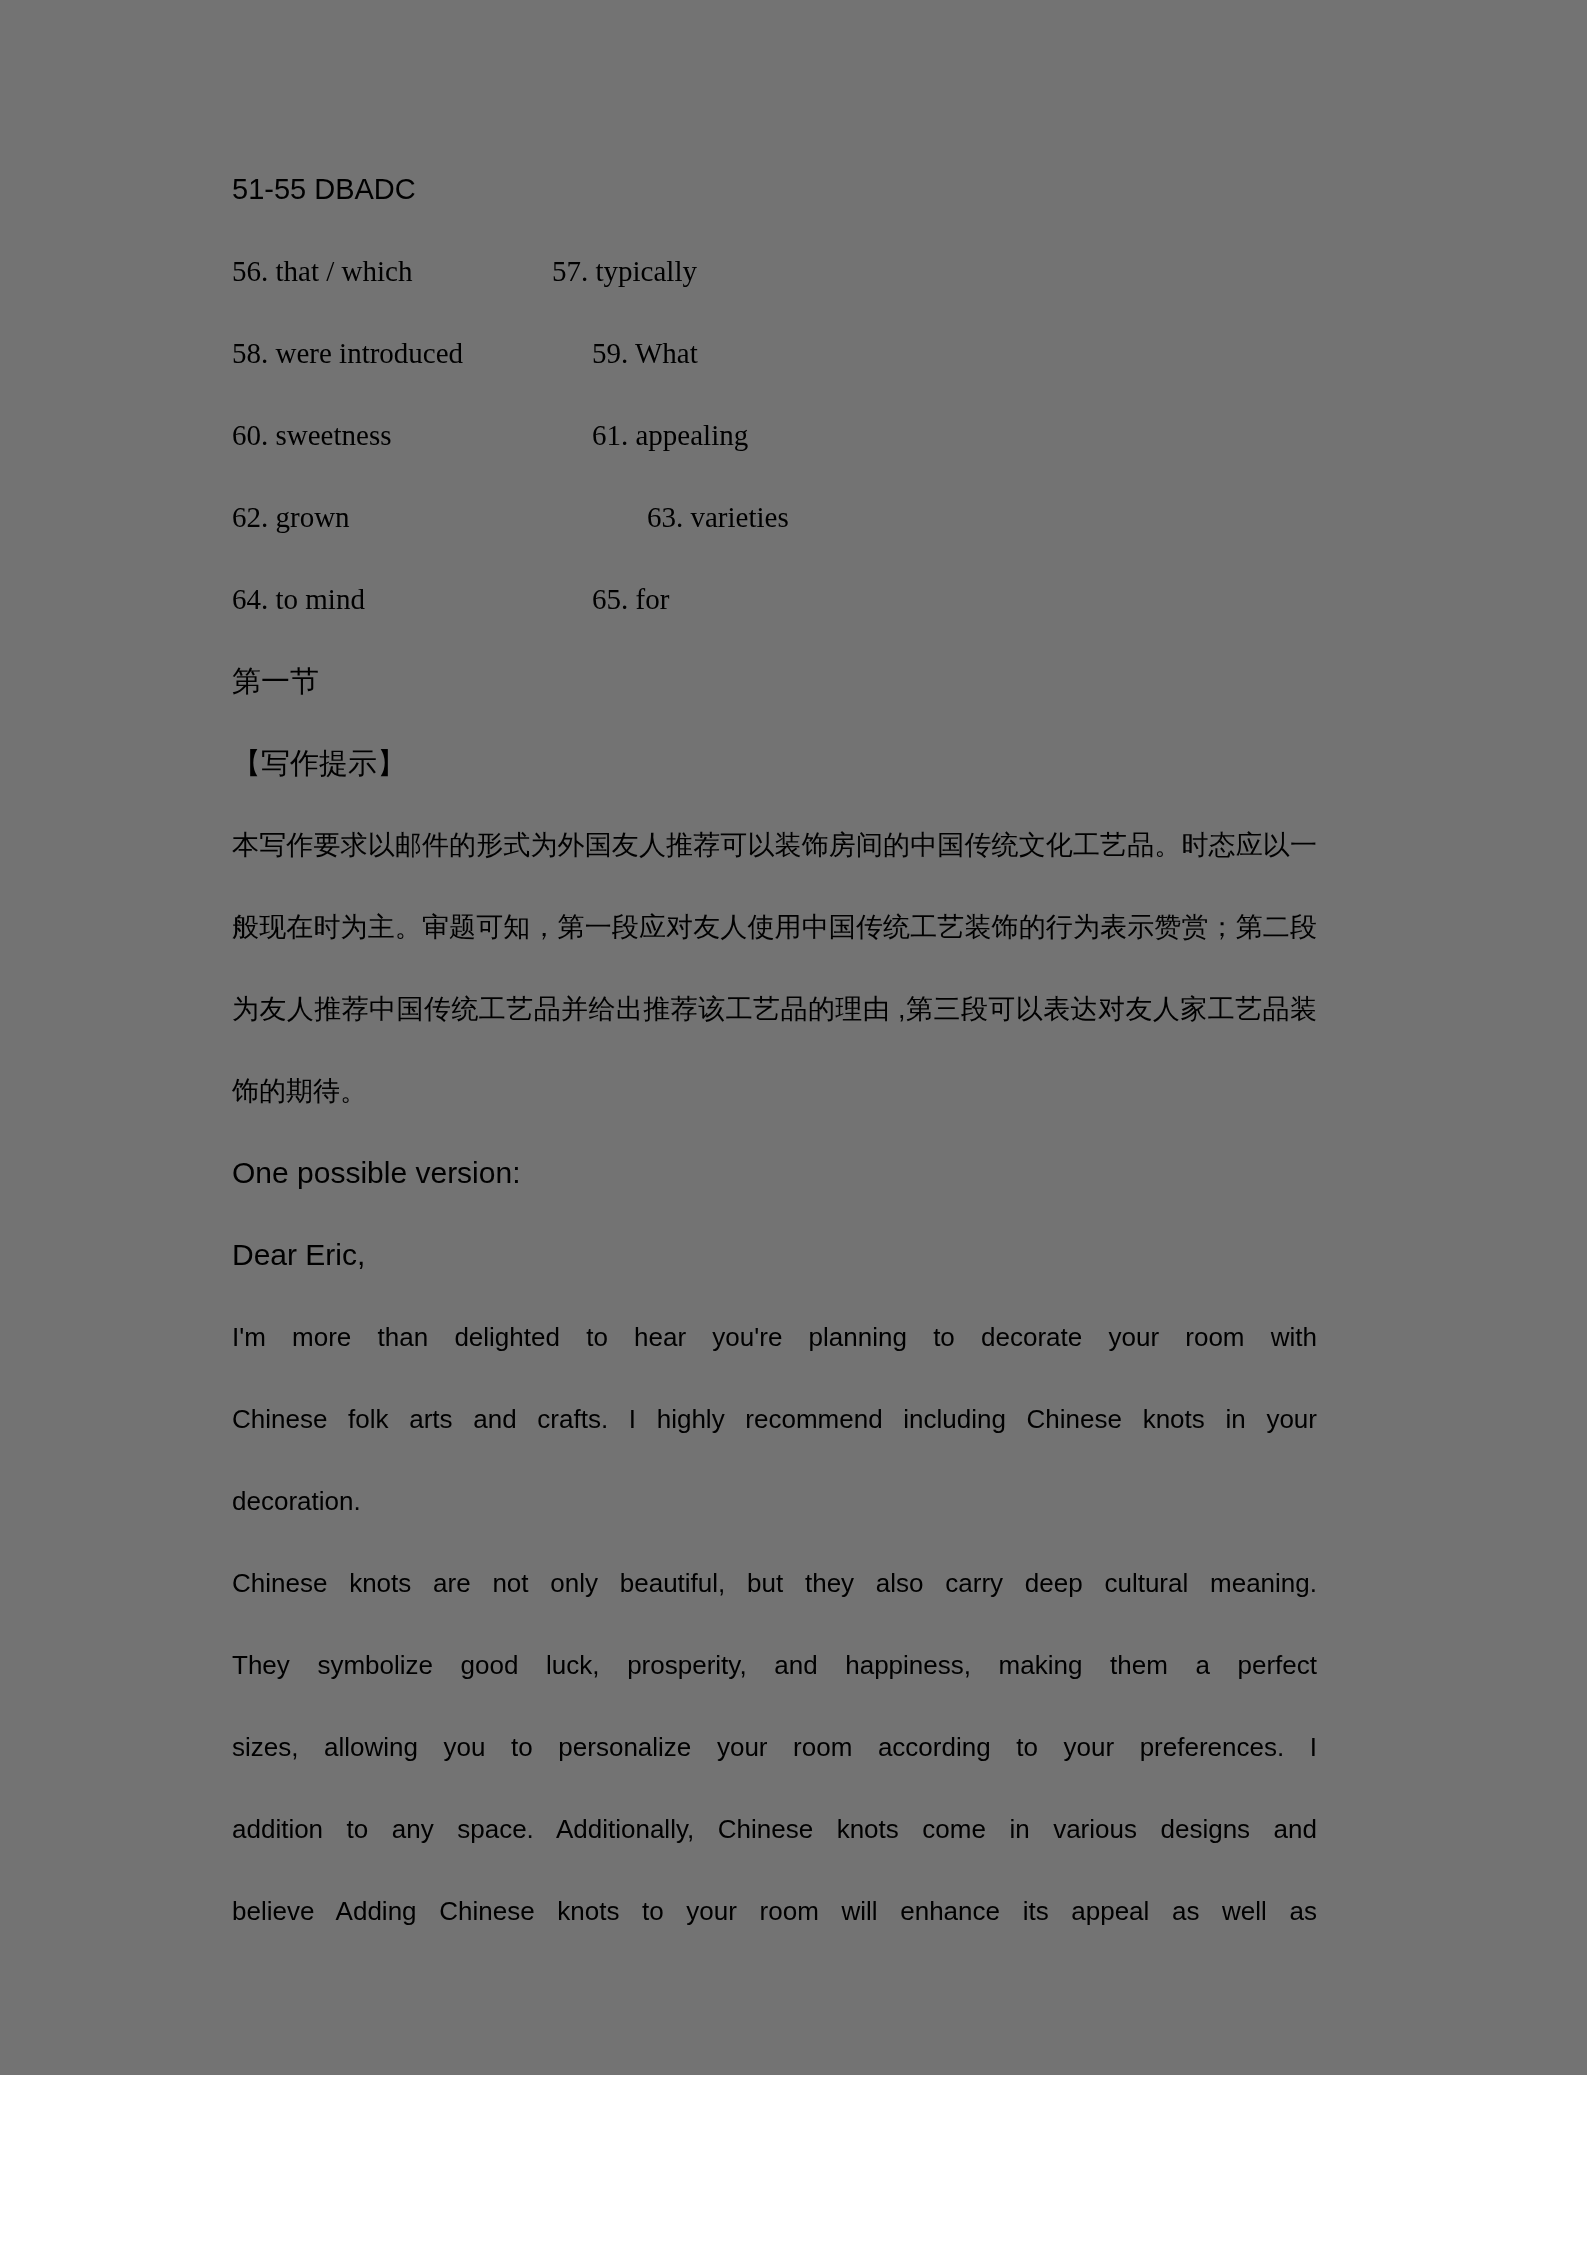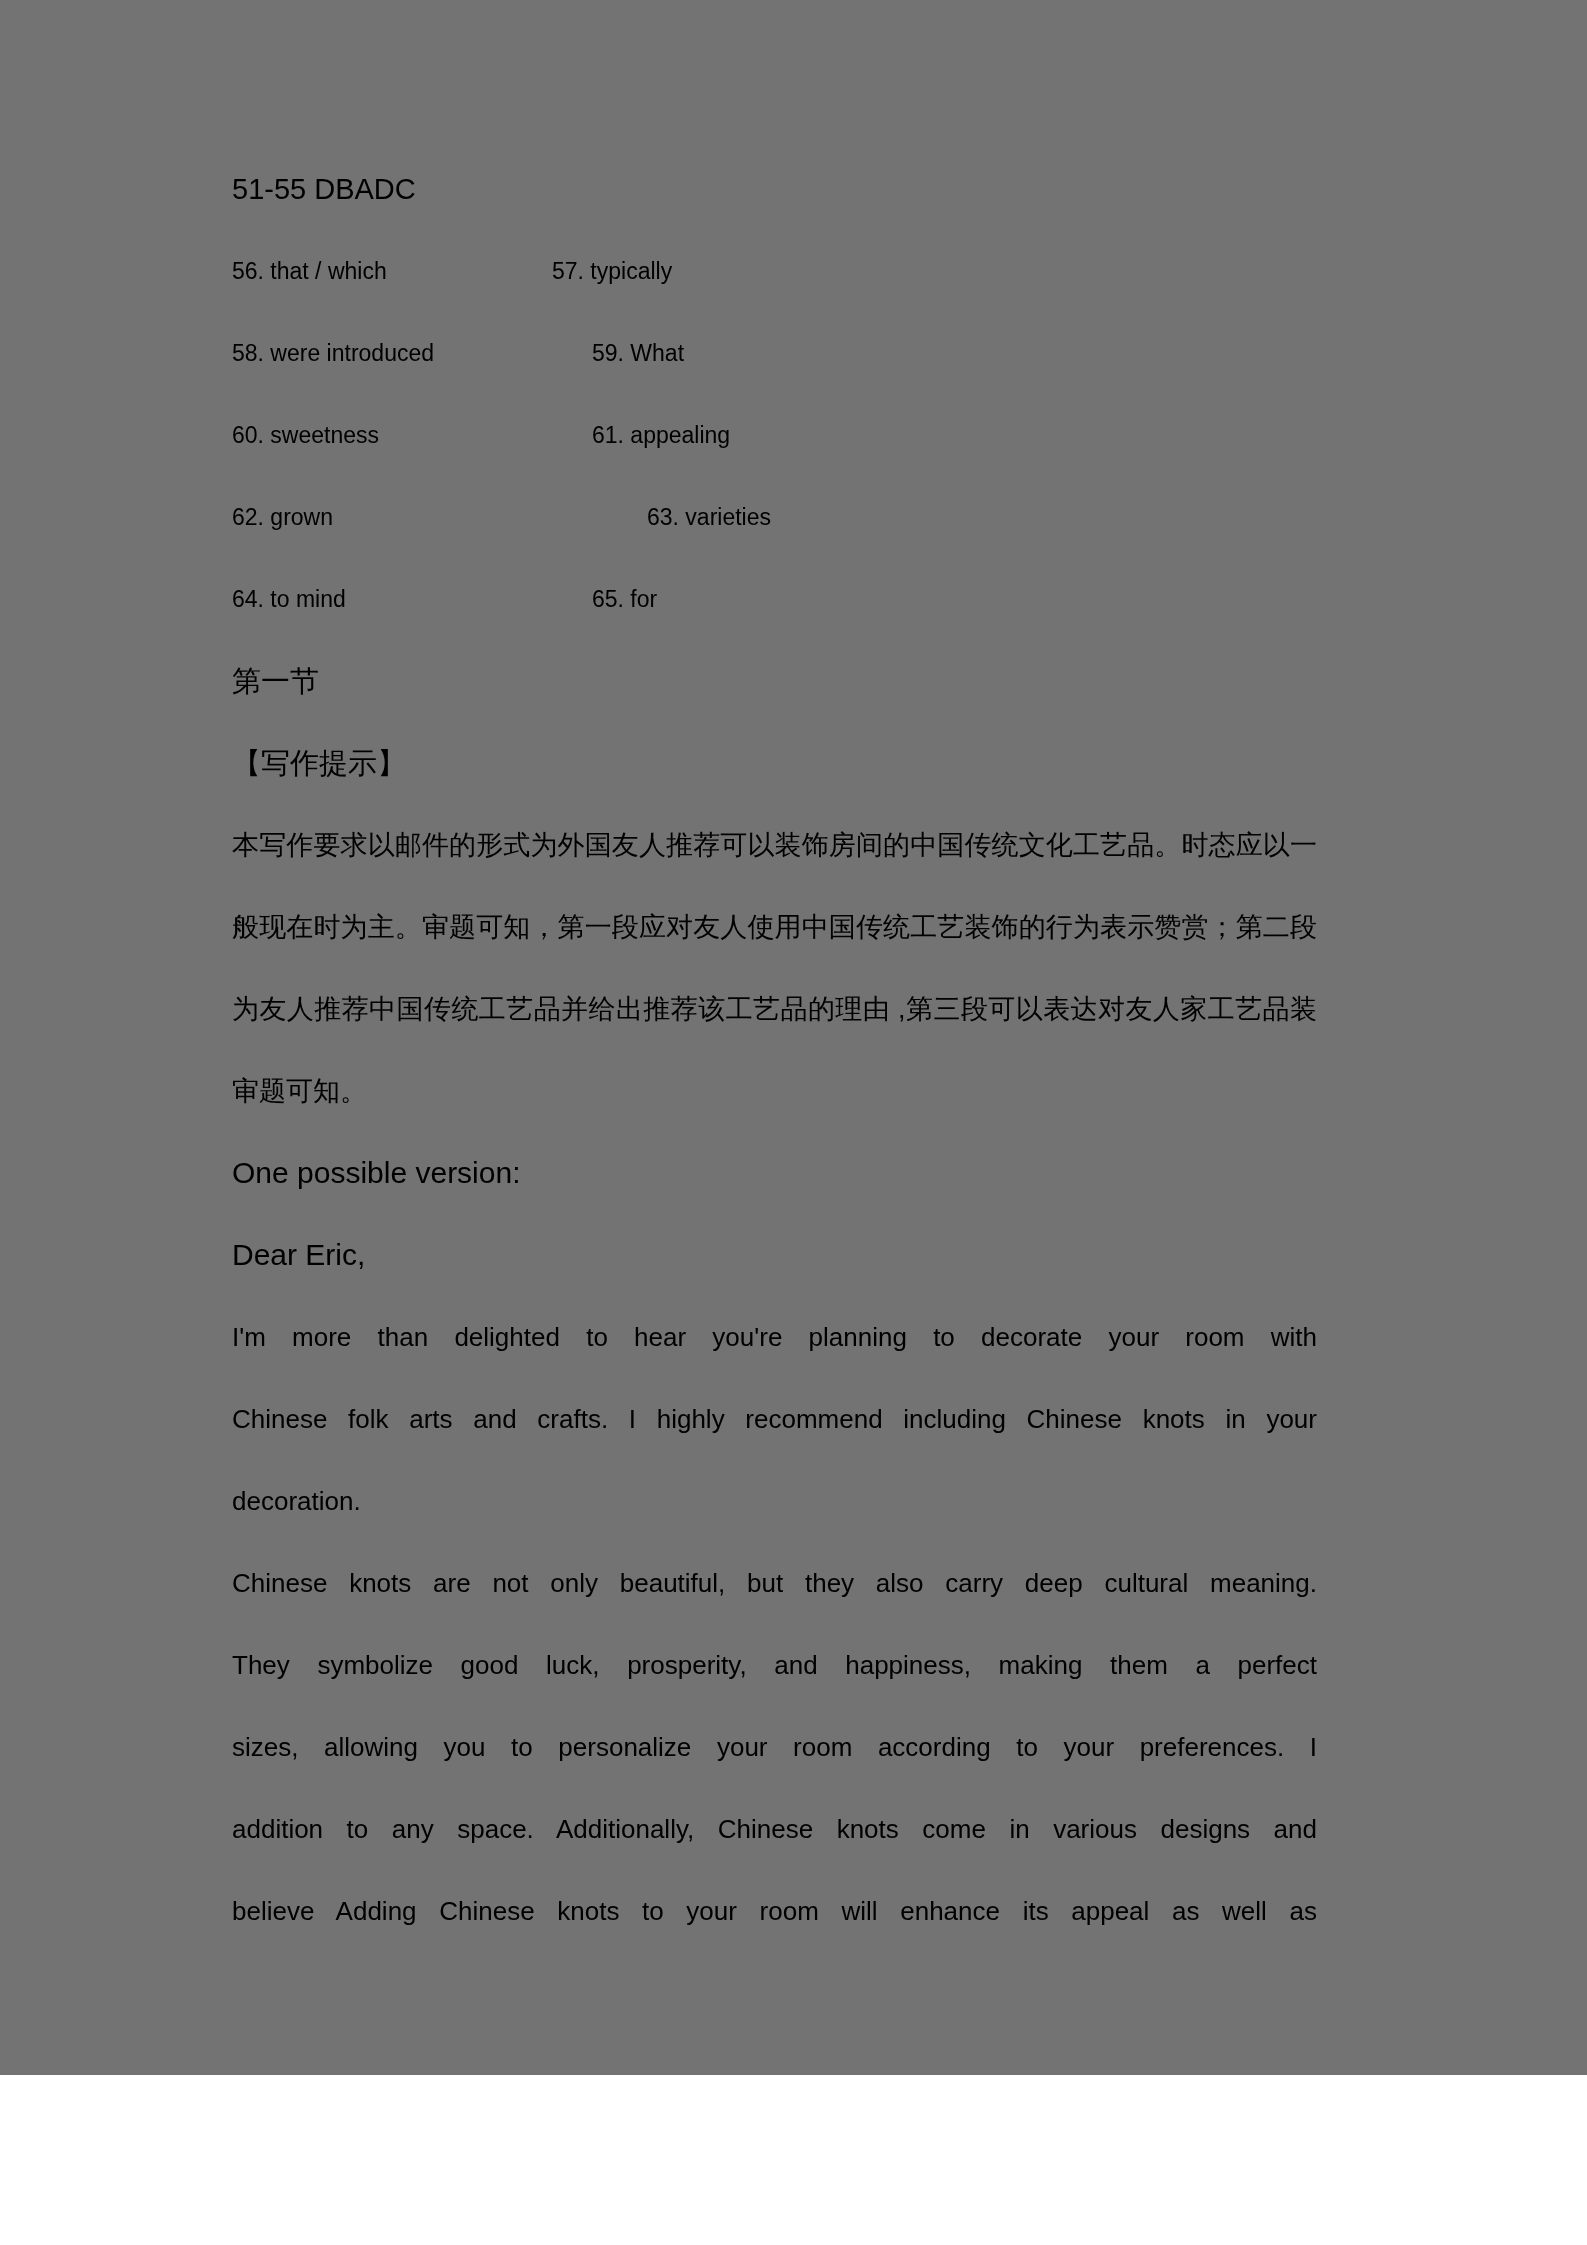--- a/index.html
+++ b/index.html
@@ -29,22 +29,23 @@
     font-size: 29px;
     line-height: 82px;
     color: #000;
     white-space: pre;
   }
 
   
   .ans-row {
     position: relative;
     height: 82px;
-    font-size: 23px;
+    font-size: 29px;
     line-height: 82px;
+    font-family: Liberation Serif, serif;
   }
   .ans-row .col-a {
     position: absolute;
     left: 0;
     top: 0;
     white-space: pre;
   }
   .ans-row .col-b {
     position: absolute;
     top: 0;
@@ -133,21 +134,21 @@
     </div>
 
     <div class="cn-head">第一节</div>
 
     <div class="cn-head">【写作提示】</div>
 
     <div class="cn-para">
       <span class="stretch">本写作要求以邮件的形式为外国友人推荐可以装饰房间的中国传统文化工艺品。时态应以一</span>
       <span class="stretch">般现在时为主。审题可知，第一段应对友人使用中国传统工艺装饰的行为表示赞赏；第二段</span>
       <span class="stretch">为友人推荐中国传统工艺品并给出推荐该工艺品的理由 ,第三段可以表达对友人家工艺品装</span>
-      <span class="last">审题可知。</span>
+      <span class="last">饰的期待。</span>
     </div>
 
     <div class="plain">One possible version:</div>
 
     <div class="plain">Dear Eric,</div>
 
     <div class="en-para">
       <span class="stretch">I'm more than delighted to hear you're planning to decorate your room with</span>
       <span class="stretch">Chinese folk arts and crafts. I highly recommend including Chinese knots in your</span>
       <span class="last">decoration.</span>

